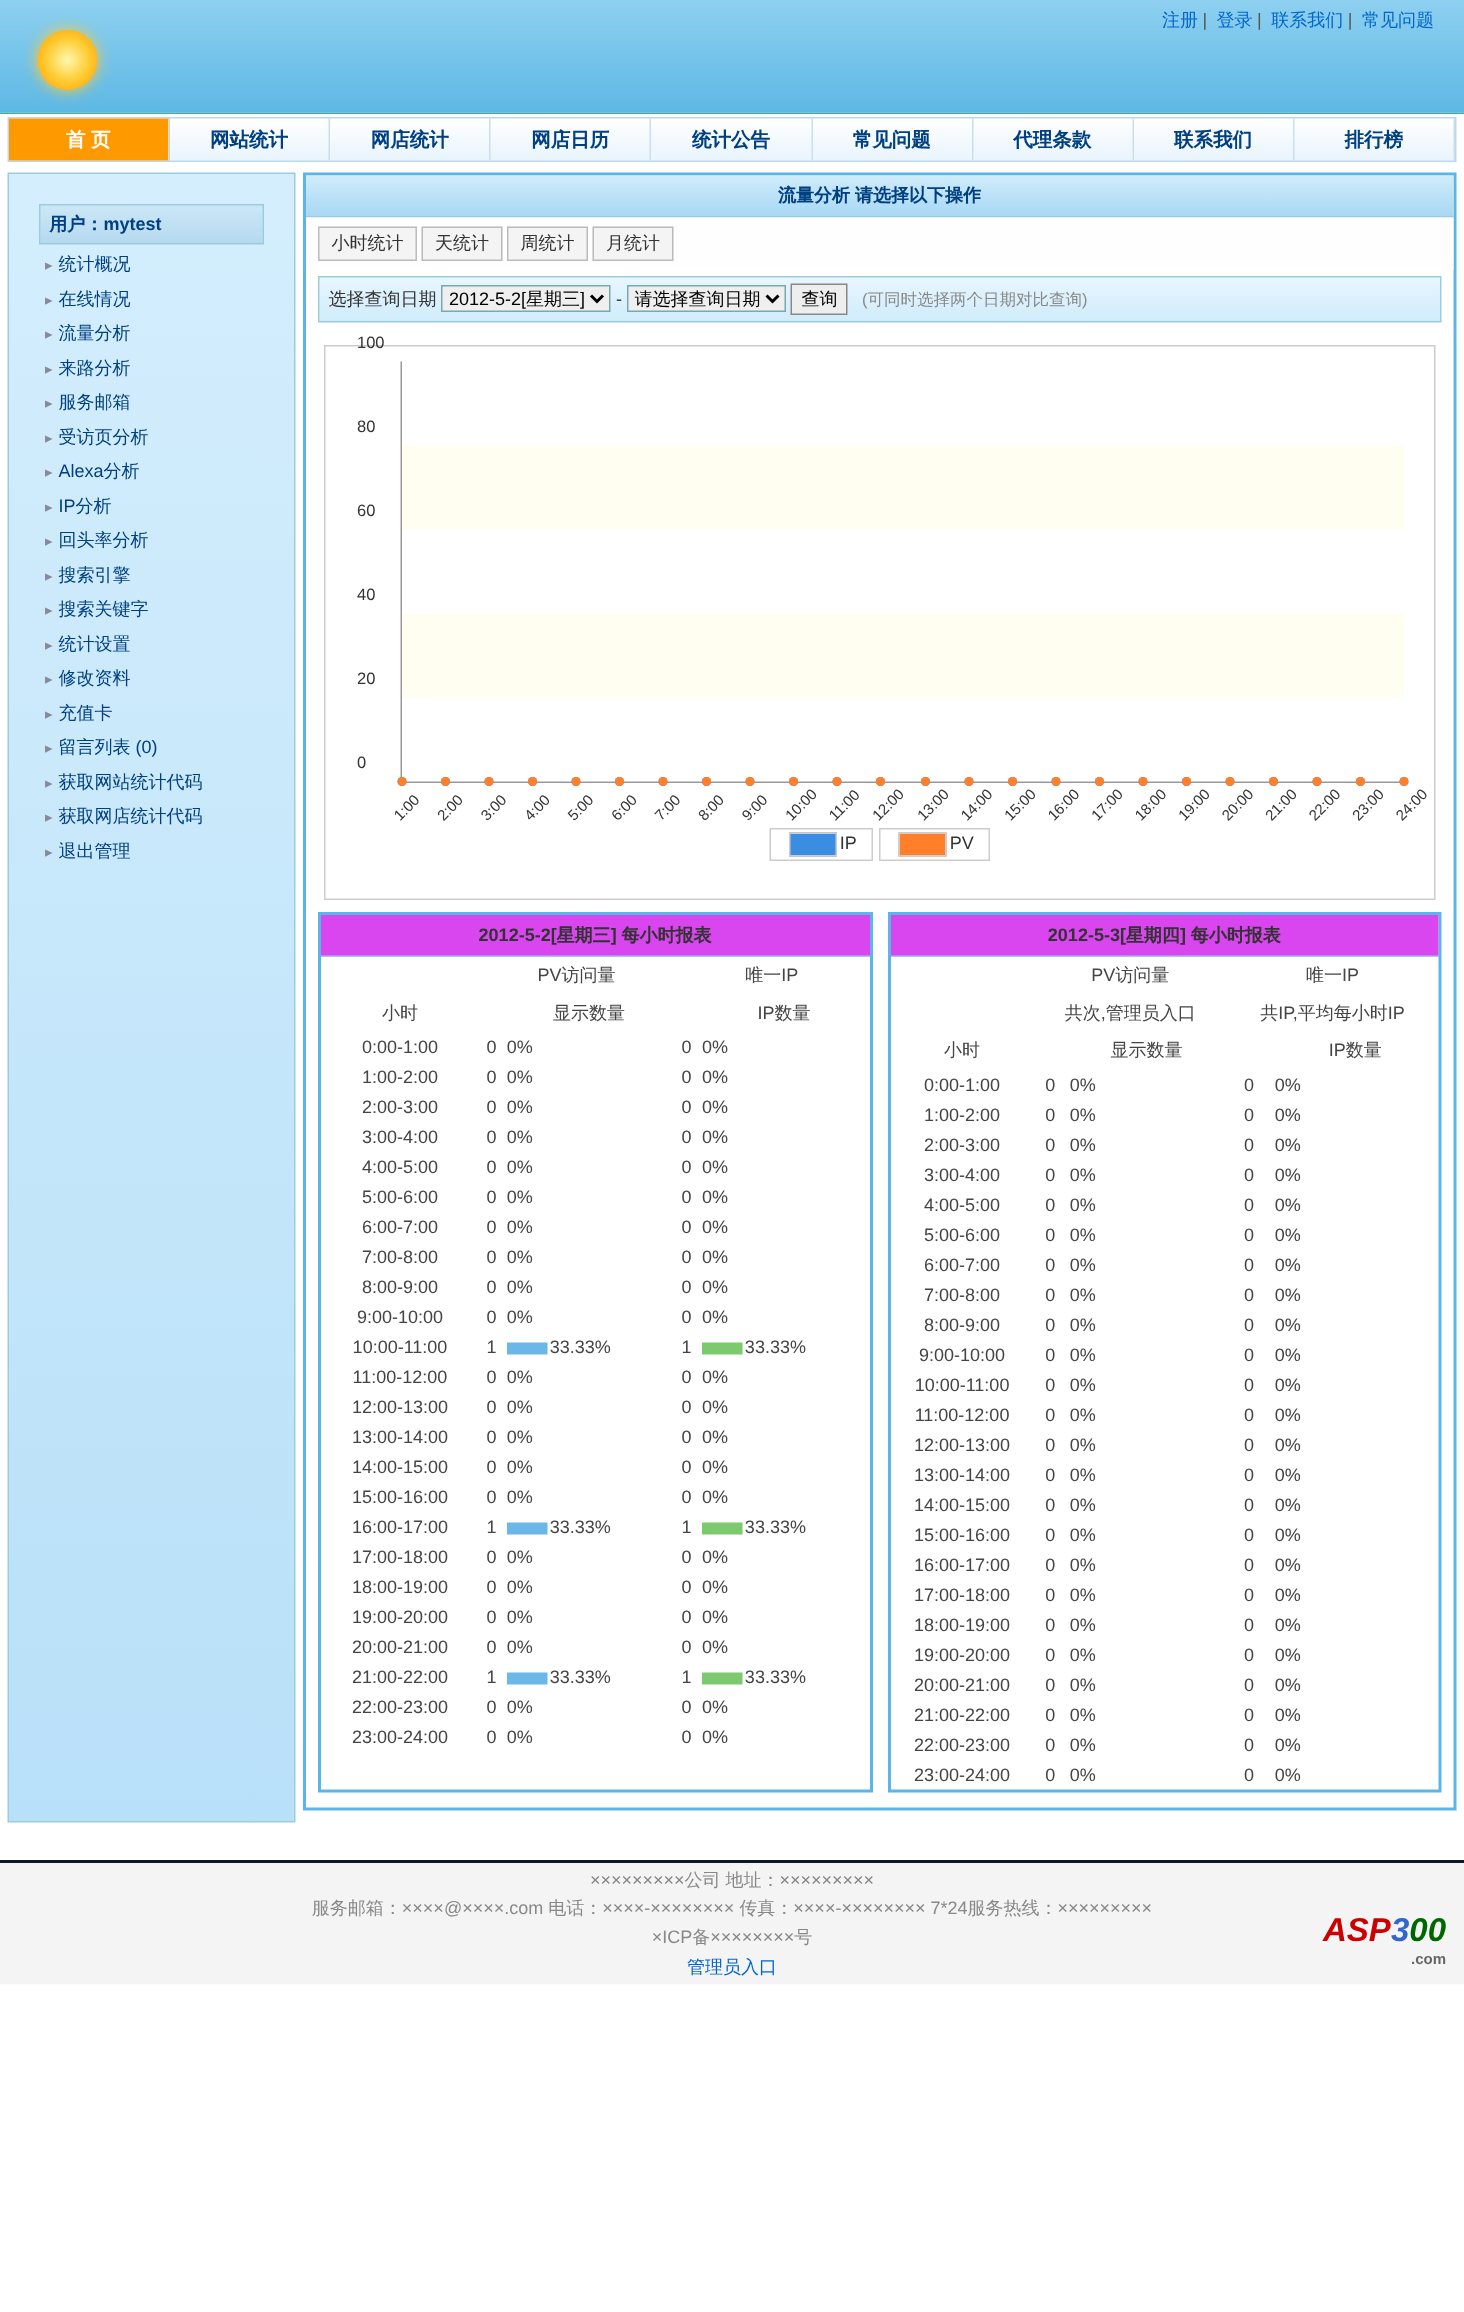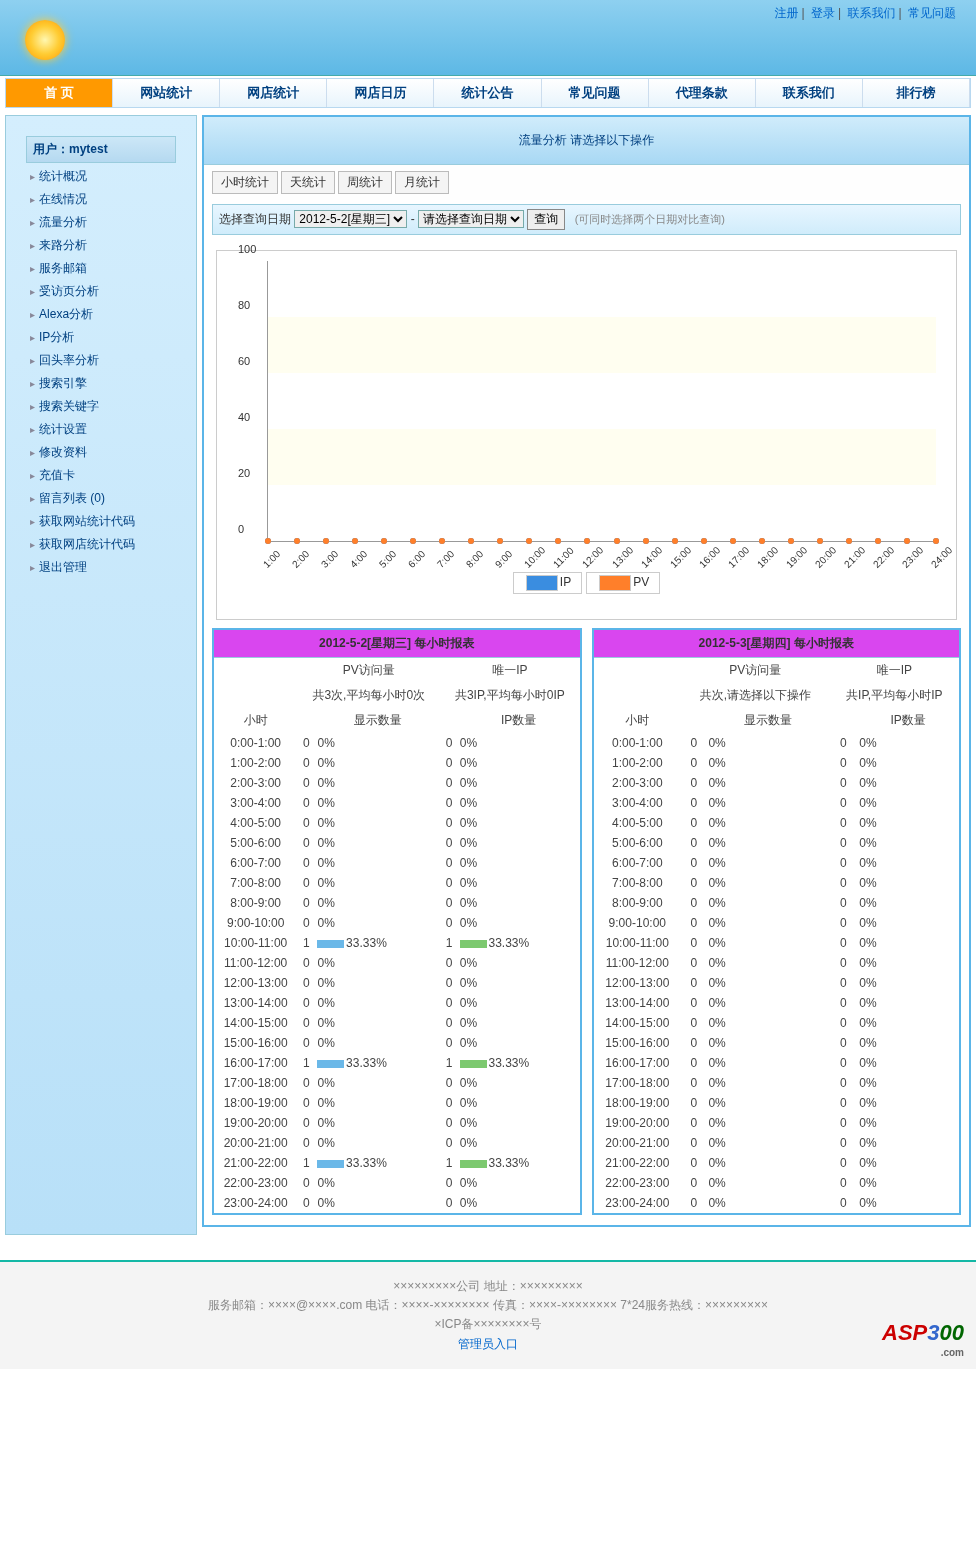--- a/index.html
+++ b/index.html
@@ -15,21 +15,21 @@
 .nav{background:linear-gradient(#fff,#e8f4fc);border:1px solid #b8d8f0;height:28px;margin:2px 5px;display:flex}
 .nav div{flex:1;text-align:center;line-height:28px;color:#004080;font-weight:bold;font-size:13px;cursor:pointer;border-right:1px solid #cde}
 .nav div.active{background:#ff9900;color:#fff}
 .main{display:flex;padding:5px;gap:5px}
 .sidebar{width:150px;background:linear-gradient(#d4eefd,#b8e0f8);border:1px solid #9cd;padding:20px}
 .side-hdr{background:linear-gradient(#cce7f7,#b5d9f0);border:1px solid #9cd;padding:4px 6px;color:#004080;font-weight:bold;margin-bottom:2px}
 .side-item{padding:3px 4px;color:#004080;cursor:pointer;font-size:12px}
 .side-item::before{content:"▸";font-size:10px;margin-right:4px;color:#889}
 .content{flex:1}
 .panel{border:2px solid #5bb5e8;background:#fff;margin-bottom:8px}
-.panel-hdr{background:linear-gradient(#d0ecfb,#a8d8f4);text-align:center;padding:15px;color:#004080;font-weight:normal;border-bottom:1px solid #9cd}
+.panel-hdr{background:linear-gradient(#d0ecfb,#a8d8f4);text-align:center;padding:5px;color:#004080;font-weight:bold;border-bottom:1px solid #9cd}
 .tab-row{padding:6px 8px;background:#fefefe}
 .tab-btn{display:inline-block;border:1px solid #bbb;padding:2px 8px;background:#f4f4f4;margin-right:3px;cursor:pointer;font-size:12px}
 .query-bar{background:linear-gradient(#e8f6ff,#d0ecfb);border:1px solid #9cd;margin:4px 8px;padding:4px 6px;font-size:12px}
 select{font-size:12px;border:1px solid #7aa}
 .qbtn{border:1px solid #888;background:#eee;padding:1px 6px;cursor:pointer;font-size:12px}
 .hint{color:#888;font-size:11px;margin-left:6px}
 .chart-wrap{border:1px solid #ccc;margin:15px 12px 8px;padding:10px 10px 25px;position:relative;background:#fff}
 .chart-title{text-align:center;font-weight:bold;margin-bottom:8px;font-size:13px}
 .plot{position:relative;height:280px;margin:0 10px 0 40px;border-left:1px solid #999;border-bottom:1px solid #999}
 .grid-band{position:absolute;left:0;right:0;height:20%;background:#fffef0}
@@ -39,21 +39,21 @@
 .legend{text-align:center;margin-top:30px;font-size:12px}
 .legend span{display:inline-block;border:1px solid #ccc;padding:2px 10px;margin:0 2px}
 .lbox{display:inline-block;width:10px;height:10px;margin-right:3px;vertical-align:middle}
 .tables{display:flex;gap:10px;margin:0 8px 10px}
 .tbl-panel{flex:1;border:2px solid #5bb5e8}
 .tbl-hdr{background:#d946ef;text-align:center;padding:5px;font-weight:bold;color:#333;border-bottom:1px solid #9cd}
 table{width:100%;border-collapse:collapse;font-size:12px}
 th{font-weight:normal;color:#444;padding:4px 2px}
 td{padding:3px 2px;text-align:center;color:#444}
 .bar{display:inline-block;height:8px;vertical-align:middle;margin-right:2px}
-.footer{background:#f4f4f4;border-top:2px solid #14b8a6;text-align:center;padding:15px;color:#888;font-size:12px;margin-top:20px;line-height:1.6;position:relative}
+.footer{background:#f4f4f4;border-top:2px solid #0f172a;text-align:center;padding:2px;color:#888;font-size:12px;margin-top:20px;line-height:1.6;position:relative}
 .footer .pwr{color:#c00}
 .asp300{position:absolute;right:12px;bottom:8px;font-family:Arial;font-weight:bold;font-size:22px}
 .asp300 .a1{color:#cc0000;font-style:italic}
 .asp300 .a2{color:#3366cc;font-style:italic}
 .asp300 .a3{color:#006600;font-style:italic}
 .asp300 .a4{font-size:10px;color:#666;display:block;text-align:right;margin-top:-5px}
 </style>
 </head>
 <body>
 
@@ -209,25 +209,20 @@
           <div class="tbl-panel">
             <div class="tbl-hdr">2012-5-2[星期三] 每小时报表</div>
             <table>
               <tbody>
                 <tr>
                   <th></th>
                   <th colspan="2">PV访问量</th>
                   <th colspan="2">唯一IP</th>
                 </tr>
                 <tr>
-                  <th></th>
-                  <th colspan="2">共3次,平均每小时0次</th>
-                  <th colspan="2">共3IP,平均每小时0IP</th>
-                </tr>
-                <tr>
                   <th>小时</th>
                   <th></th>
                   <th>显示数量</th>
                   <th></th>
                   <th>IP数量</th>
                 </tr>
                 <tr>
                   <td>0:00-1:00</td>
                   <td>0</td>
                   <td style="text-align:left">0%</td>
@@ -402,21 +397,21 @@
             <div class="tbl-hdr">2012-5-3[星期四] 每小时报表</div>
             <table>
               <tbody>
                 <tr>
                   <th></th>
                   <th colspan="2">PV访问量</th>
                   <th colspan="2">唯一IP</th>
                 </tr>
                 <tr>
                   <th></th>
-                  <th colspan="2">共次,请选择以下操作</th>
+                  <th colspan="2">共次,管理员入口</th>
                   <th colspan="2">共IP,平均每小时IP</th>
                 </tr>
                 <tr>
                   <th>小时</th>
                   <th></th>
                   <th>显示数量</th>
                   <th></th>
                   <th>IP数量</th>
                 </tr>
                 <tr>

